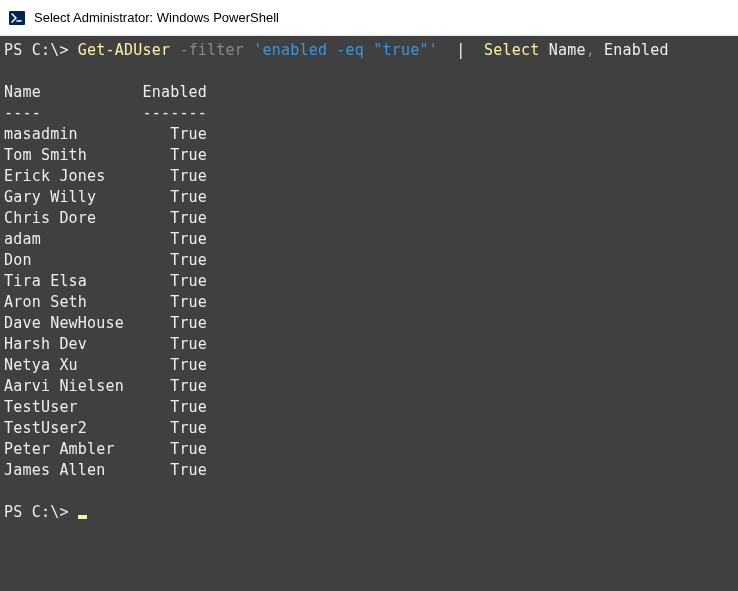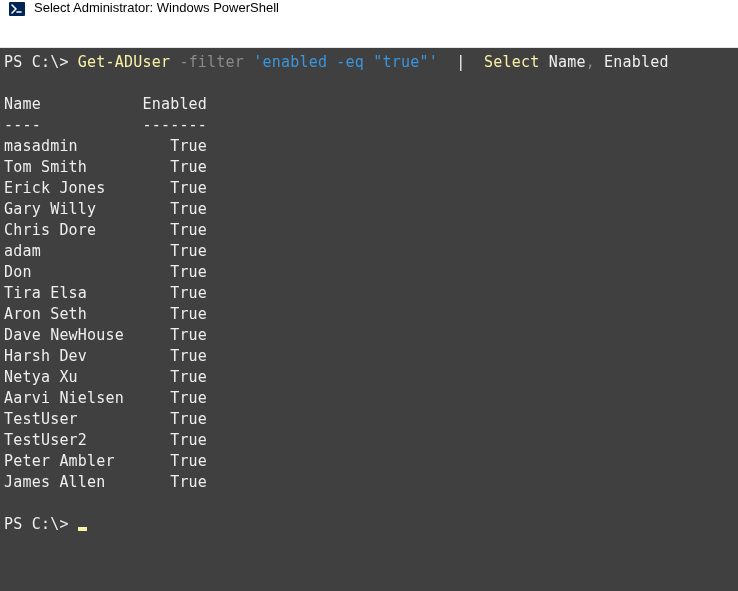--- a/index.html
+++ b/index.html
@@ -4,24 +4,24 @@
   <style>
     * { margin: 0; padding: 0; box-sizing: border-box; }
     body {
       font-family: "Segoe UI", Tahoma, sans-serif;
       background: #fff;
       width: 738px;
       height: 591px;
       overflow: hidden;
     }
     .titlebar {
-      height: 48px;
+      height: 36px;
       background: #fff;
       display: flex;
-      align-items: flex-start;
+      align-items: center;
       padding: 0 8px;
       gap: 8px;
       border-bottom: 1px solid #e5e5e5;
     }
     .titlebar .icon {
       width: 18px;
       height: 18px;
       display: flex;
       align-items: center;
       justify-content: center;

